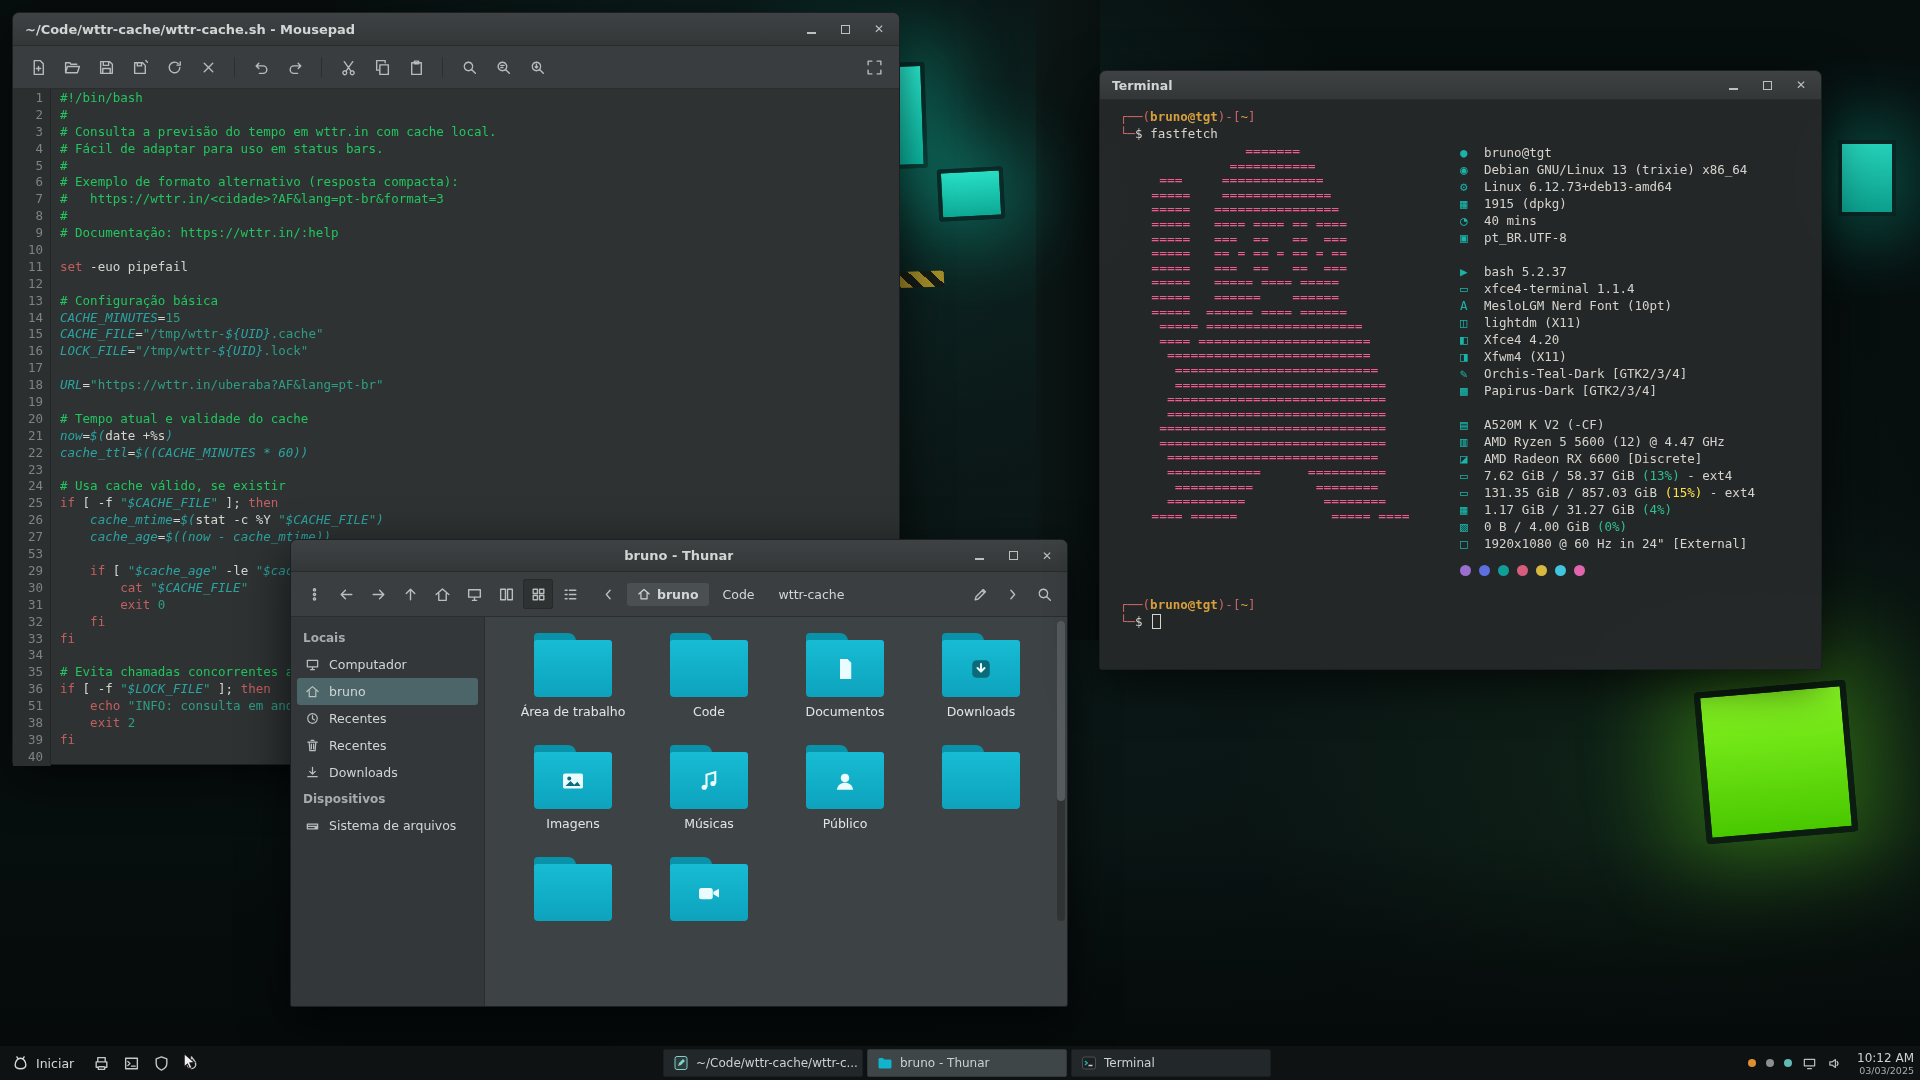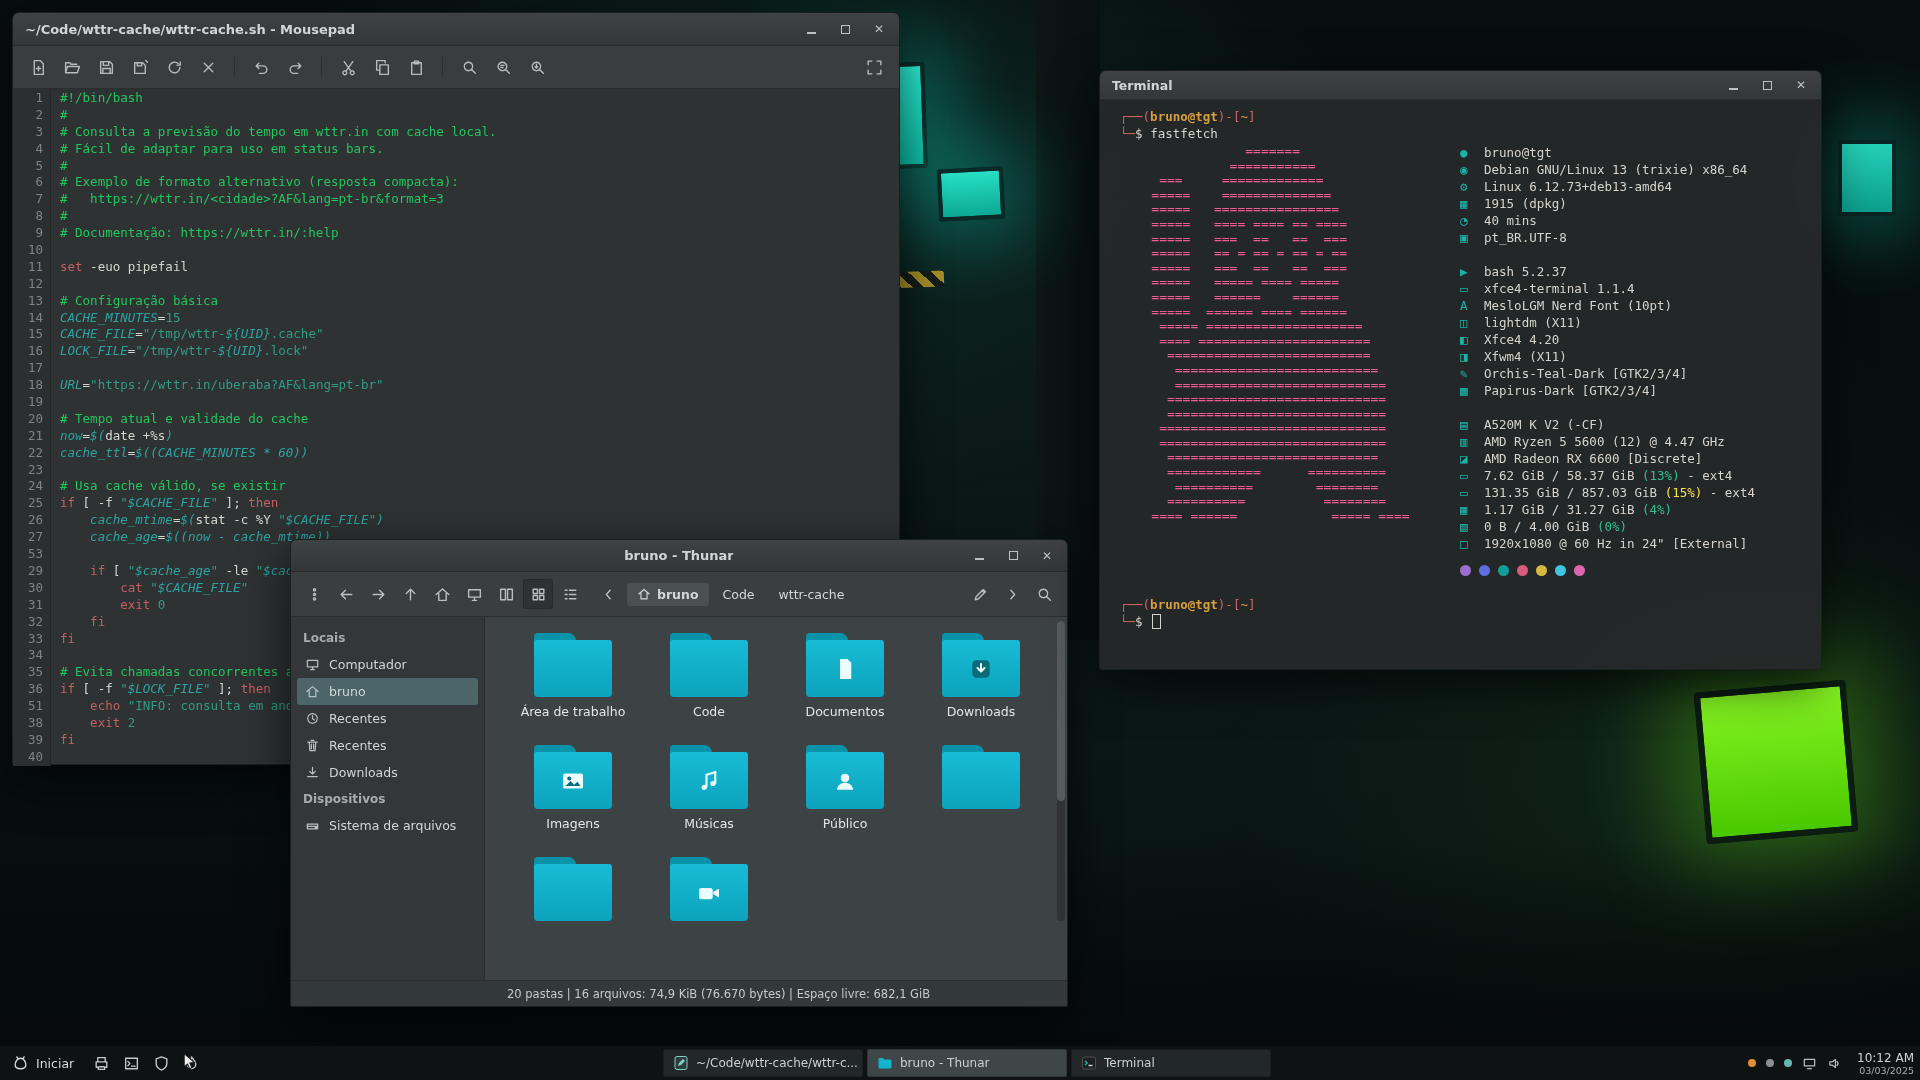--- a/index.html
+++ b/index.html
@@ -479,23 +479,20 @@
                   <path d="M15.5 11l4.5-2.5v7L15.5 13z" fill="#eafcfd"></path>
                 </svg>
               </div>
       <div class="flabel"></div>
     </div>
           </div>
         <div class="th-scroll">
             <i></i>
           </div>
       </div>
-    </div>
-    <div class="th-status">
-      <span>20 pastas | 16 arquivos: 74,9 KiB (76.670 bytes) | Espaço livre: 682,1 GiB</span>
     </div>
   </div>
 
   <div class="window" id="terminal">
     <div class="titlebar">
       <span class="t-title">Terminal</span>
       <span class="controls">
         <span class="ctrl">
             <span class="minbar"></span>
           </span>

